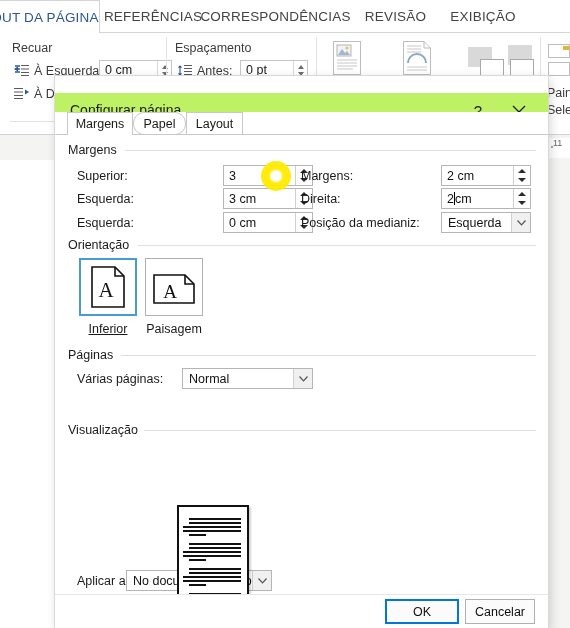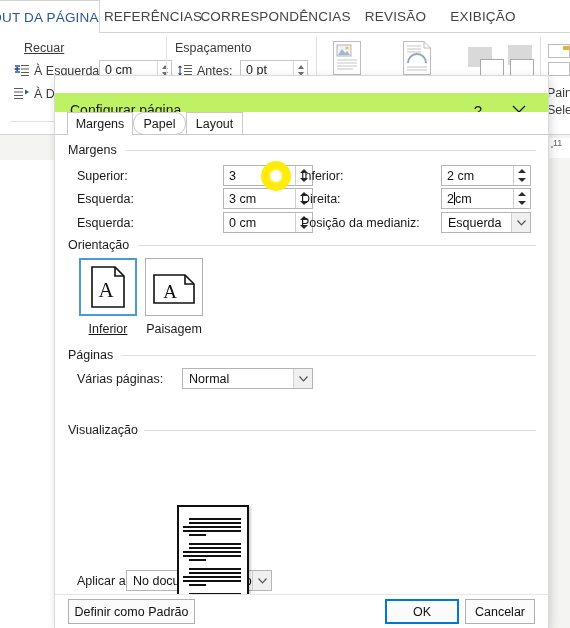--- a/index.html
+++ b/index.html
@@ -251,21 +251,21 @@
     </div>
     <div class="ribbon-tab" style="left:438px; width:90px;">
       <span>EXIBIÇÃO</span>
     </div>
     <div class="tabs-underline"></div>
     <div class="tabs-underline-cut" style="left:-10px; width:109px;"></div>
   </div>
 
   <div class="ribbon-body">
 
-    <div class="rb-group-label" style="left:24px; top:8px;text-decoration:underline;">Recuar</div>
+    <div class="rb-group-label" style="left:12px; top:8px;">Recuar</div>
     <div class="rb-group-label" style="left:175px; top:8px;">Espaçamento</div>
 
     <div class="rb-icon-indent" style="left:14px; top:31px;">
       <svg width="16" height="14" viewBox="0 0 16 14">
         <path d="M1 2 L6 2 M1 5 L6 5 M1 8 L6 8" stroke="#2b579a" stroke-width="1.4" fill="none"></path>
         <path d="M0 5 L4 2.5 L4 7.5 Z" fill="#2b579a"></path>
         <path d="M7 1.5 L15 1.5 M7 5 L15 5 M7 8.5 L15 8.5 M7 11.5 L15 11.5" stroke="#5a5a5a" stroke-width="1.1" fill="none"></path>
       </svg>
     </div>
     <div class="rb-row-label" style="left:34px; top:31px;">À Esquerda:</div>
@@ -387,21 +387,21 @@
         <span class="btns">
           <span class="b up">
               <i></i>
             </span>
           <span class="b dn">
               <i></i>
             </span>
         </span>
       </div>
 
-      <div class="lbl" style="left:246px; top:34px;">Inferior:</div>
+      <div class="lbl" style="left:246px; top:34px;">Margens:</div>
       <div class="spin" style="left:386px; top:30px; width:90px;">
         <span class="val">2 cm</span>
         <span class="btns">
           <span class="b up">
               <i></i>
             </span>
           <span class="b dn">
               <i></i>
             </span>
         </span>
@@ -531,23 +531,20 @@
       <div class="pv-line" style="left:10px; top:65px; width:52px;"></div>
       <div class="pv-line" style="left:4px;  top:69px; width:58px;"></div>
       <div class="pv-line" style="left:4px;  top:73px; width:58px;"></div>
       <div class="pv-line" style="left:10px; top:77px; width:17px;"></div>
       <div class="pv-line" style="left:10px; top:86px; width:52px;"></div>
       <div class="pv-line" style="left:10px; top:90px; width:52px;"></div>
     </div>
 
     <div class="dlg-footer">
       <div class="dlg-footer-line"></div>
-      <div class="btn" style="left:13px; top:5px; width:127px;">
-        <span style="text-decoration:underline; text-decoration-color:transparent;">Definir como Padrão</span>
-      </div>
       <div class="btn default" style="left:330px; top:5px; width:74px;">
         <span>OK</span>
       </div>
       <div class="btn" style="left:410px; top:5px; width:70px;">
         <span>Cancelar</span>
       </div>
     </div>
   </div>
 
   <div class="click-dot" style="left:261px; top:161px;"></div>

